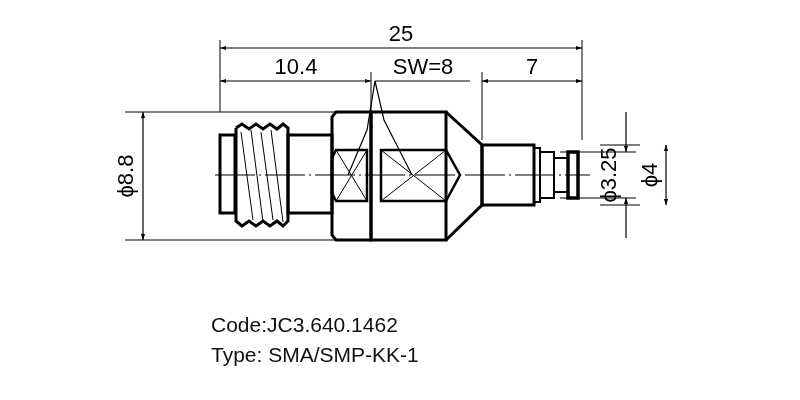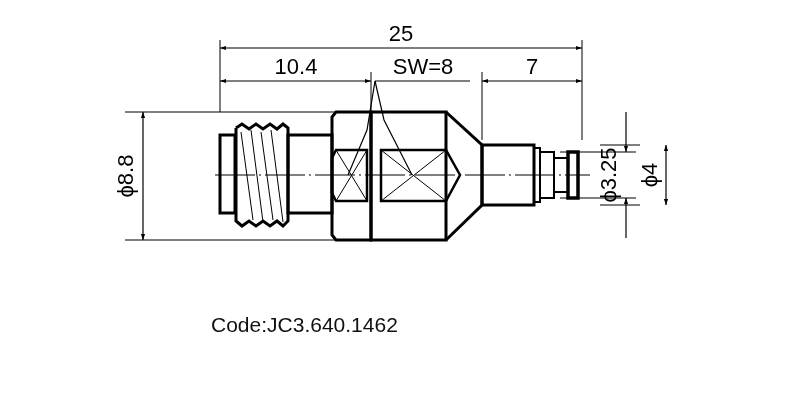--- a/index.html
+++ b/index.html
@@ -79,13 +79,14 @@
   <text class="dim" x="401" y="41" text-anchor="middle">25</text>
   <text class="dim" x="296" y="74" text-anchor="middle">10.4</text>
   <text class="dim" x="423" y="74" text-anchor="middle">SW=8</text>
   <text class="dim" x="532" y="74" text-anchor="middle">7</text>
   <text class="dim" transform="translate(133,176) rotate(-90)" text-anchor="middle">ϕ8.8</text>
   <text class="dim" transform="translate(616,175) rotate(-90)" text-anchor="middle">ϕ3.25</text>
   <text class="dim" transform="translate(657,175) rotate(-90)" text-anchor="middle">ϕ4</text>
 </svg>
 
 <div class="caption" style="top:312px;">Code:JC3.640.1462</div>
+<div class="caption" style="top:342px;">Type: SMA/SMP-KK-1</div>
 </div>
 
 </body></html>

